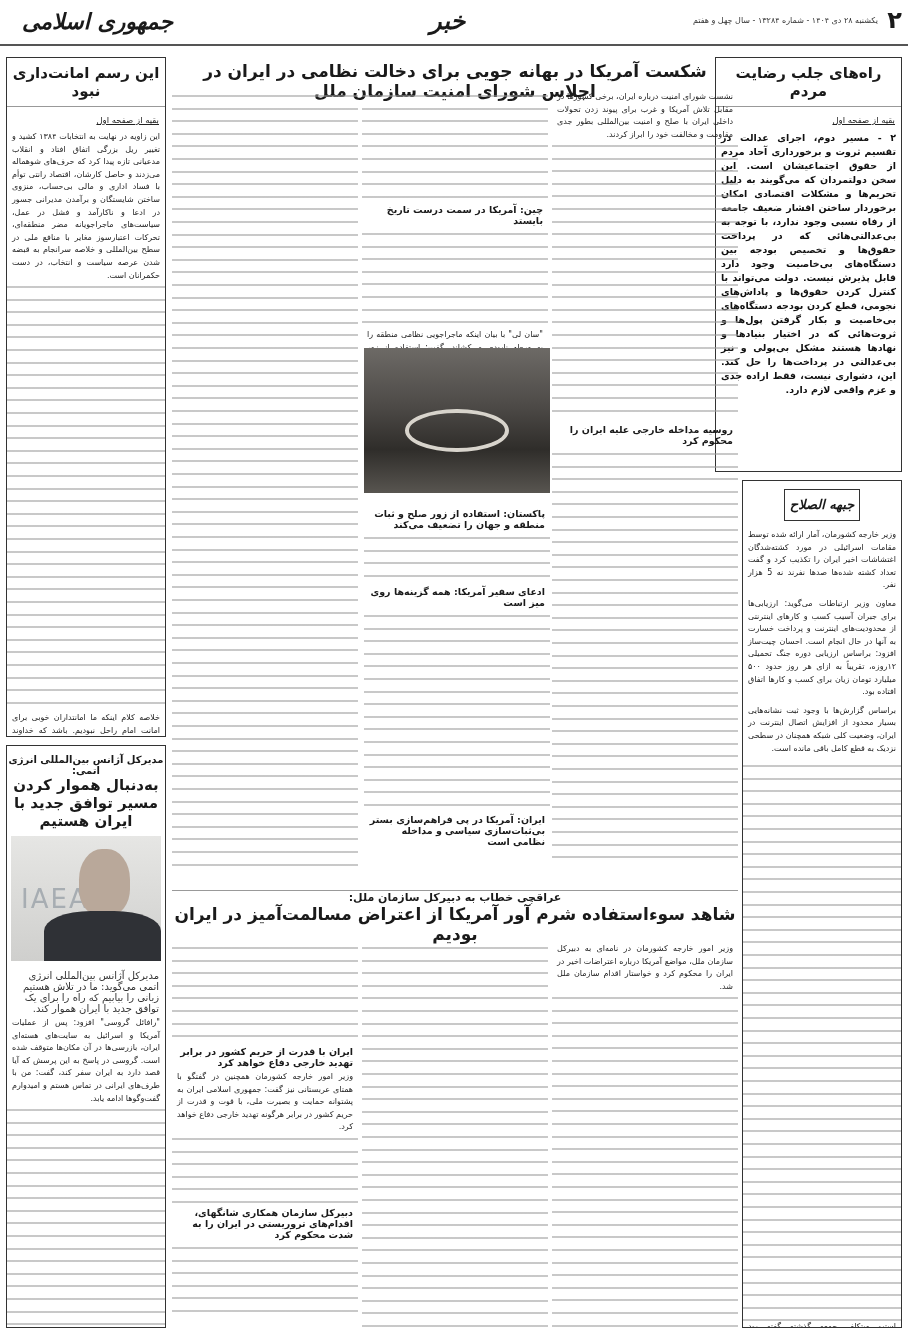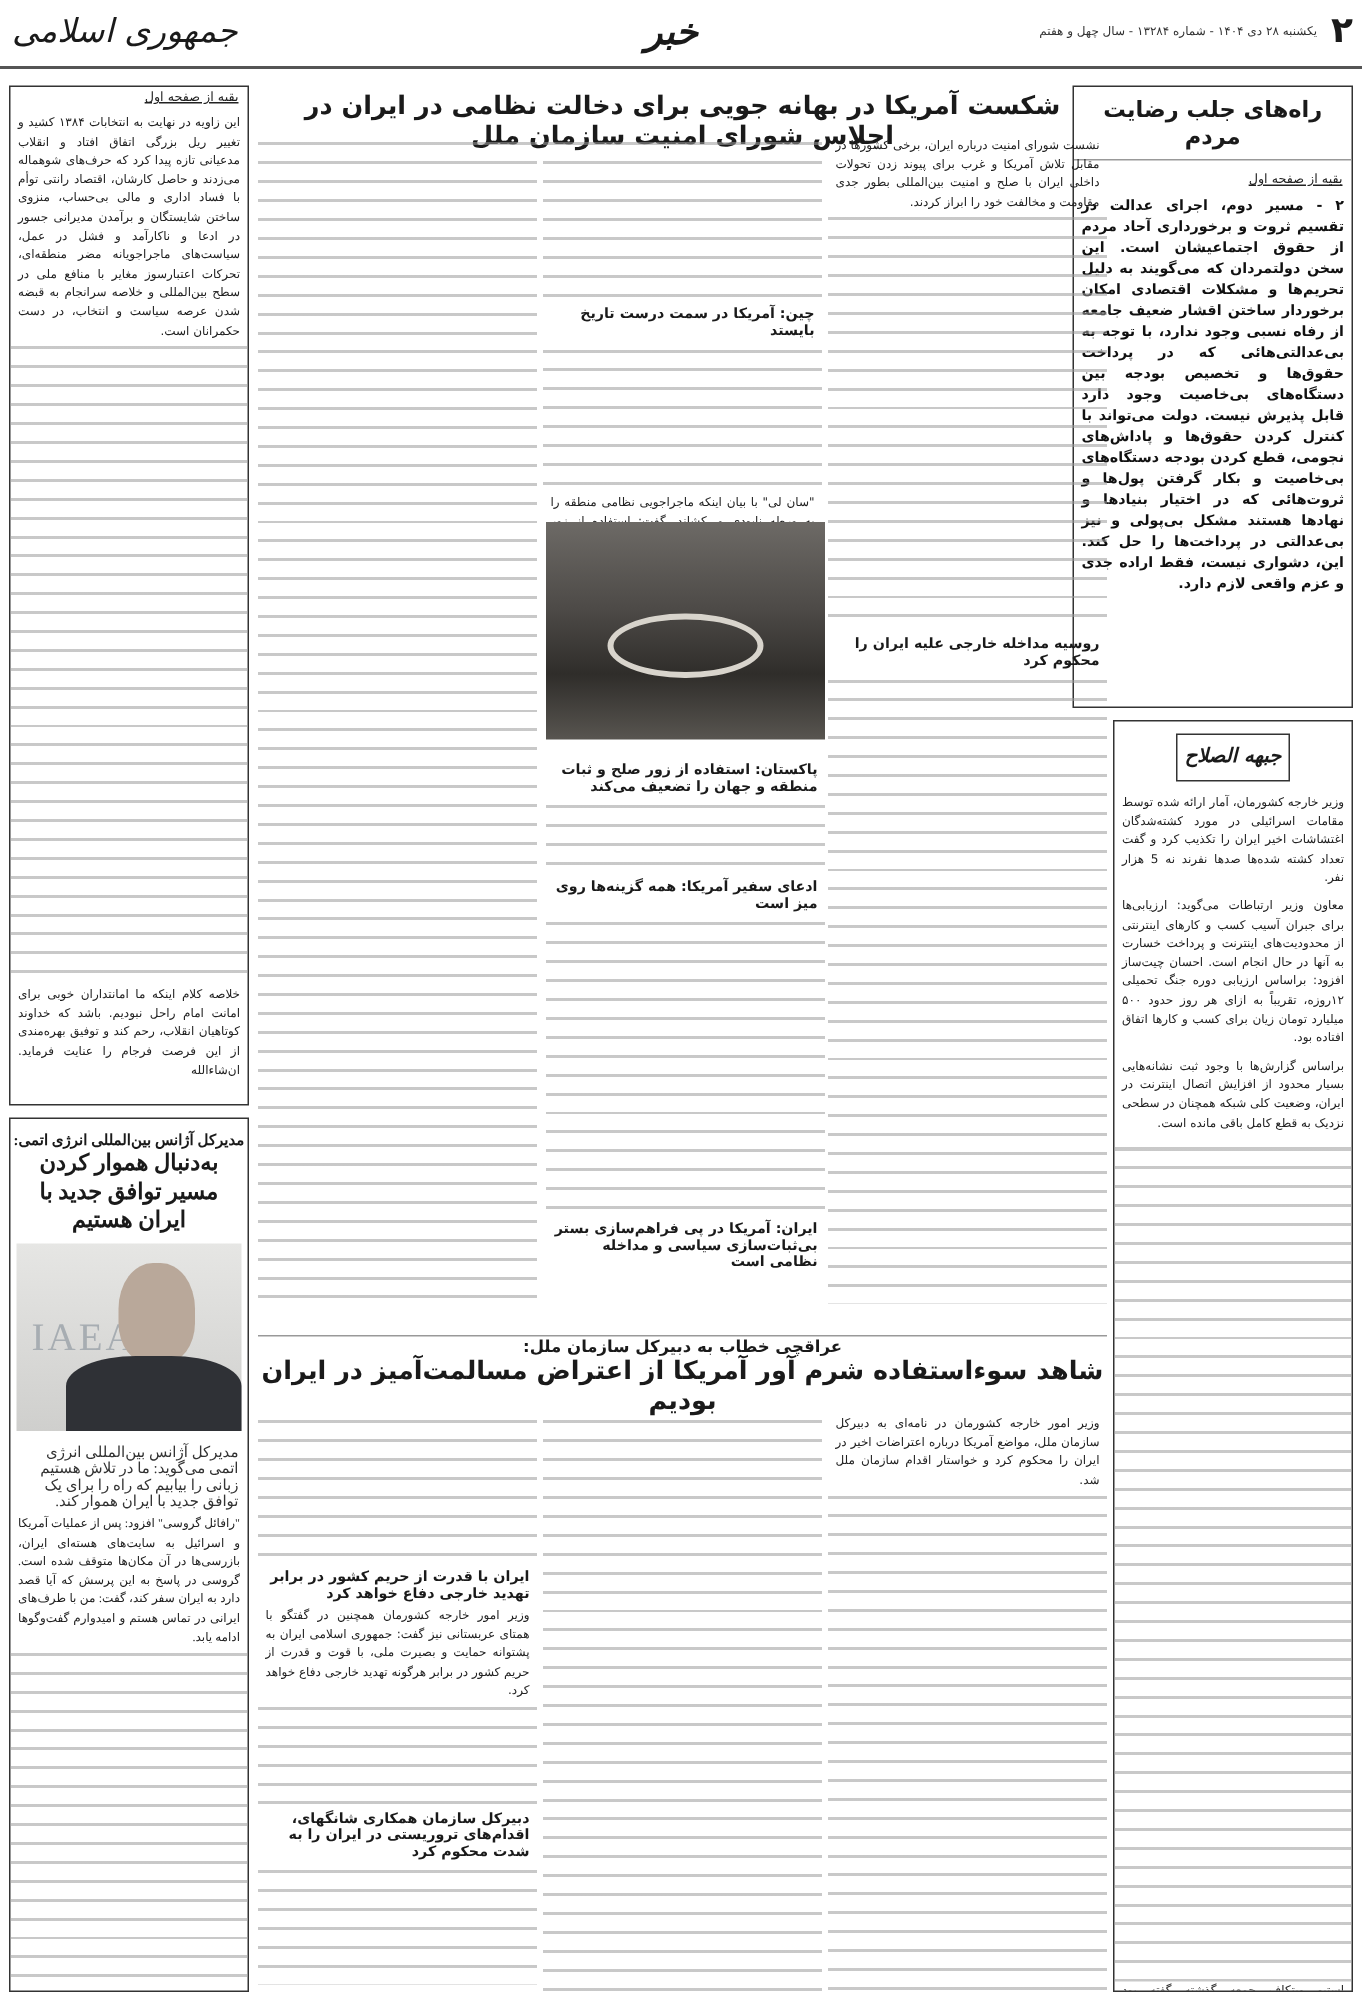--- a/index.html
+++ b/index.html
@@ -1,20 +1,20 @@
 <!DOCTYPE html>
 <html><head>
 <meta charset="utf-8">
 <style>
   * { box-sizing: border-box; margin: 0; padding: 0; }
   html, body { width: 908px; height: 1333px; background: #fff; overflow: hidden; }
   body { font-family: "DejaVu Sans", sans-serif; color: #1a1a1a; direction: rtl; position: relative; }
 
   .masthead { position: absolute; top: 0; left: 0; width: 908px; height: 46px; border-bottom: 2px solid #555; }
-  .masthead .logo { position: absolute; left: 8px; top: 8px; font-family: "DejaVu Serif", serif; font-size: 22px; font-style: italic; font-weight: normal; }
+  .masthead .logo { position: absolute; left: 22px; top: 8px; font-family: "DejaVu Serif", serif; font-size: 22px; font-style: italic; font-weight: bold; }
   .masthead .section { position: absolute; left: 430px; top: 6px; font-family: "DejaVu Serif", serif; font-size: 24px; font-style: italic; font-weight: bold; }
   .masthead .pagenum { position: absolute; right: 6px; top: 6px; font-size: 24px; font-weight: bold; }
   .masthead .dateline { position: absolute; right: 30px; top: 16px; font-size: 8px; color: #333; }
 
   .col { position: absolute; overflow: hidden; }
   .boxed { border: 1px solid #333; }
   .head { text-align: center; font-weight: bold; font-size: 15px; padding: 6px 4px; border-bottom: 1px solid #999; margin-bottom: 6px; }
   .p { font-size: 8px; line-height: 12.6px; text-align: justify; padding: 0 5px; color: #222; }
   .p.bold { font-weight: bold; font-size: 9.5px; line-height: 14px; color: #111; }
   .sub { font-weight: bold; font-size: 9.5px; padding: 3px 5px; }
@@ -127,29 +127,30 @@
         <div class="filler"></div>
       </div>
     <div class="sub">دبیرکل سازمان همکاری شانگهای، اقدام‌های تروریستی در ایران را به شدت محکوم کرد</div>
     <div style="position:relative; height:80px;">
         <div class="filler"></div>
       </div>
   </div>
 </section>
 
 <section class="col boxed" style="top:57px; left:6px; width:160px; height:680px;">
+  <div class="head">این رسم امانت‌داری نبود</div>
   <div class="rest">بقیه از صفحه اول</div>
   <div class="p">این زاویه در نهایت به انتخابات ۱۳۸۴ کشید و تغییر ریل بزرگی اتفاق افتاد و انقلاب مدعیانی تازه پیدا کرد که حرف‌های شوهماله می‌زدند و حاصل کارشان، اقتصاد رانتی توأم با فساد اداری و مالی بی‌حساب، منزوی ساختن شایستگان و برآمدن مدیرانی جسور در ادعا و ناکارآمد و فشل در عمل، سیاست‌های ماجراجویانه مضر منطقه‌ای، تحرکات اعتبارسوز مغایر با منافع ملی در سطح بین‌المللی و خلاصه سرانجام به قبضه شدن عرصه سیاست و انتخاب، در دست حکمرانان است.</div>
   <div style="position:relative; height:430px;">
       <div class="filler"></div>
     </div>
   <div class="p">خلاصه کلام اینکه ما امانتداران خوبی برای امانت امام راحل نبودیم. باشد که خداوند کوتاهیان انقلاب، رحم کند و توفیق بهره‌مندی از این فرصت فرجام را عنایت فرماید. ان‌شاءالله</div>
 </section>
 
-<section class="col boxed" style="top:745px; left:6px; width:160px; height:583px;font-family:Liberation Serif, serif;">
+<section class="col boxed" style="top:745px; left:6px; width:160px; height:583px;">
   <div class="kicker" style="margin-top:8px; font-size:10px;">مدیرکل آژانس بین‌المللی انرژی اتمی:</div>
   <div class="title2" style="font-size:15px; padding:0 4px;">به‌دنبال هموار کردن مسیر توافق جدید با ایران هستیم</div>
   <div class="portrait" style="position:relative; margin:6px 4px; height:125px;">
     <span class="iaea">IAEA</span>
     <div class="face"></div>
       <div class="suit"></div>
   </div>
   <div class="caption">مدیرکل آژانس بین‌المللی انرژی اتمی می‌گوید: ما در تلاش هستیم زبانی را بیابیم که راه را برای یک توافق جدید با ایران هموار کند.</div>
   <div class="p">"رافائل گروسی" افزود: پس از عملیات آمریکا و اسرائیل به سایت‌های هسته‌ای ایران، بازرسی‌ها در آن مکان‌ها متوقف شده است. گروسی در پاسخ به این پرسش که آیا قصد دارد به ایران سفر کند، گفت: من با طرف‌های ایرانی در تماس هستم و امیدوارم گفت‌وگوها ادامه یابد.</div>
   <div style="position:relative; height:240px;">

